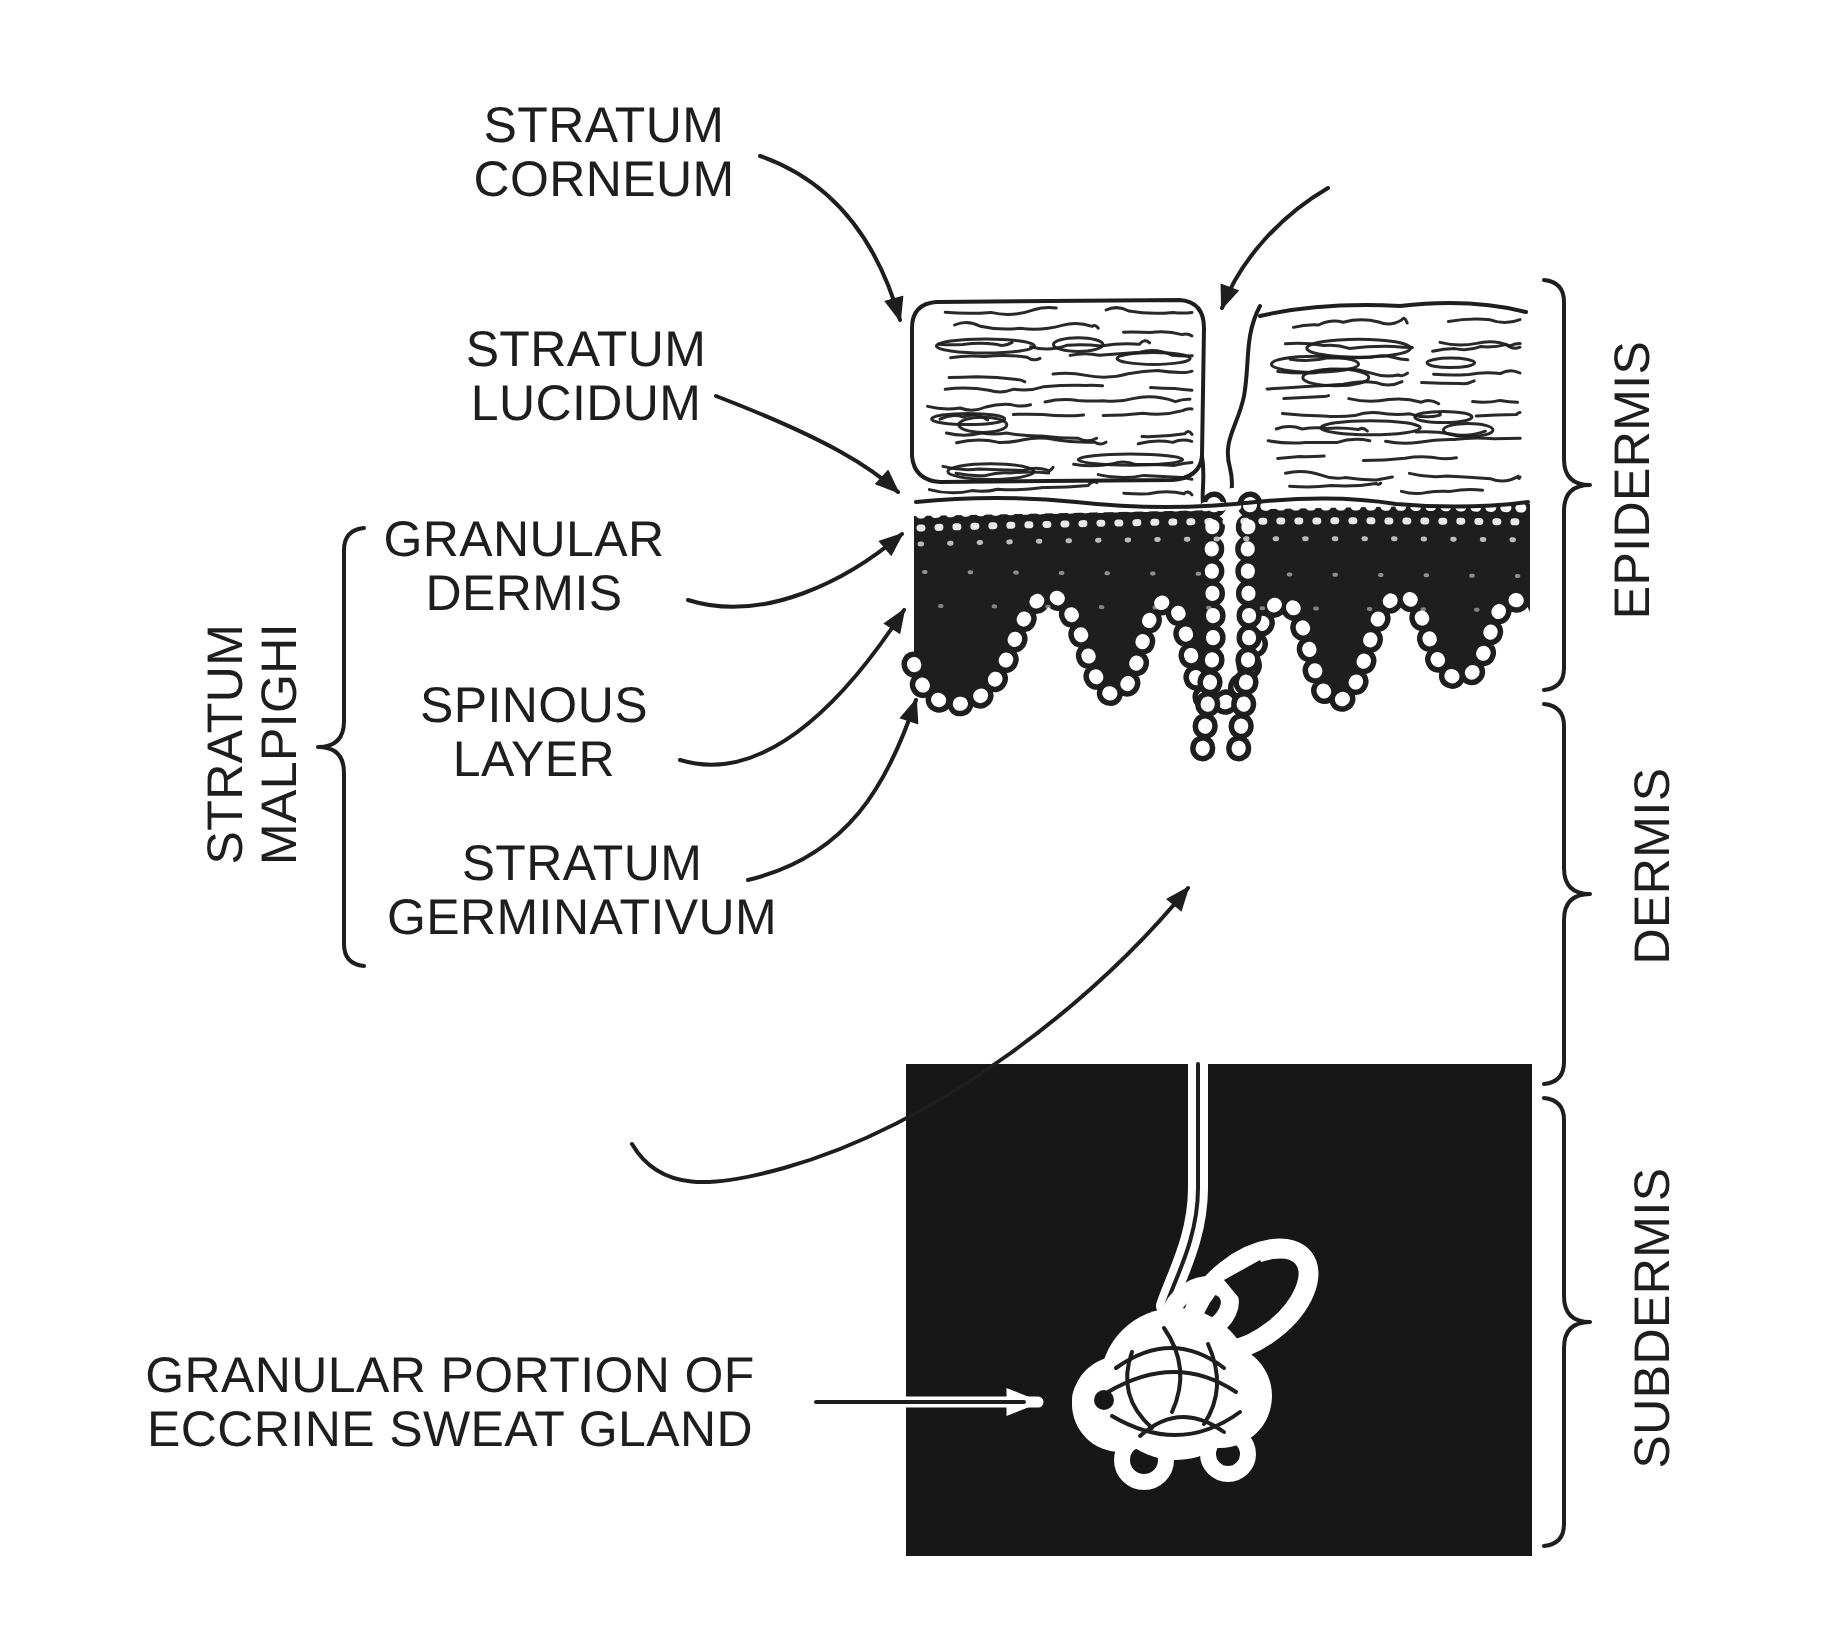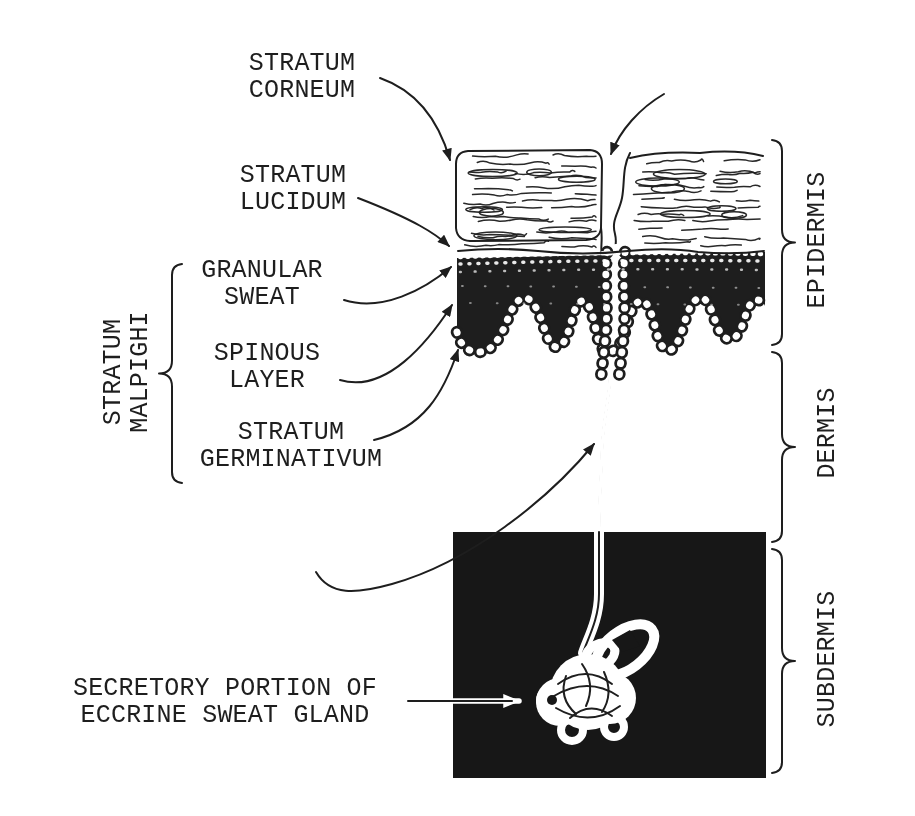--- a/index.html
+++ b/index.html
@@ -1,19 +1,19 @@
 <!DOCTYPE html>
 <html style="--ink: #1e1e1e; --paper: #ffffff; --box: #171717;"><head>
 <meta charset="utf-8">
 <title>Diagram</title>
 <style>
   :root{ --ink:#1e1e1e; --paper:#ffffff; --box:#171717; }
   html,body{margin:0;padding:0;background:var(--paper);}
   .stage{position:relative;width:915px;height:816px;background:var(--paper);overflow:hidden;
-         font-family:Liberation Mono, monospace;color:var(--ink);}
+         font-family:Liberation Sans, sans-serif;color:var(--ink);}
   .stage svg{position:absolute;left:0;top:0;}
   .lbl{position:absolute;transform:translateX(-50%);text-align:center;white-space:pre-line;
        font-size:25px;line-height:27px;letter-spacing:0.2px;font-weight:400;color:var(--ink);}
   .vlbl{position:absolute;transform:translate(-50%,-50%) rotate(-90deg);text-align:center;
         white-space:pre-line;font-size:25px;line-height:27px;letter-spacing:0.2px;color:var(--ink);}
   
   .ink{stroke:var(--ink);fill:none;stroke-width:2;stroke-linecap:round;stroke-linejoin:round;}
   .tex{stroke:var(--ink);fill:none;stroke-width:1.5;stroke-linecap:round;opacity:.95;}
   .fill-ink{fill:var(--ink);stroke:none;}
   .fill-box{fill:var(--box);stroke:none;}
@@ -183,26 +183,26 @@
       <path class="wstroke" stroke-width="5.5" marker-end="url(#ahw)" d="M408,701 L519,701"></path>
       <path class="ink" d="M408,701 L512,701"></path>
     </g>
   </svg>
 
   <div class="lbl" style="left:302px;top:50px">STRATUM
 CORNEUM</div>
   <div class="lbl" style="left:293px;top:162px">STRATUM
 LUCIDUM</div>
   <div class="lbl" style="left:262px;top:257px">GRANULAR
-SWEAT</div>
+DERMIS</div>
   <div class="lbl" style="left:267px;top:340px">SPINOUS
 LAYER</div>
   <div class="lbl" style="left:291px;top:419px">STRATUM
 GERMINATIVUM</div>
-  <div class="lbl" style="left:225px;top:675px">SECRETORY PORTION OF
+  <div class="lbl" style="left:225px;top:675px">GRANULAR PORTION OF
 ECCRINE SWEAT GLAND</div>
 
   <div class="vlbl" style="left:127px;top:372px">STRATUM
 MALPIGHI</div>
   <div class="vlbl" style="left:817px;top:240px">EPIDERMIS</div>
   <div class="vlbl" style="left:827px;top:433px">DERMIS</div>
   <div class="vlbl" style="left:827px;top:659px">SUBDERMIS</div>
 </div>
 
 </body></html>

